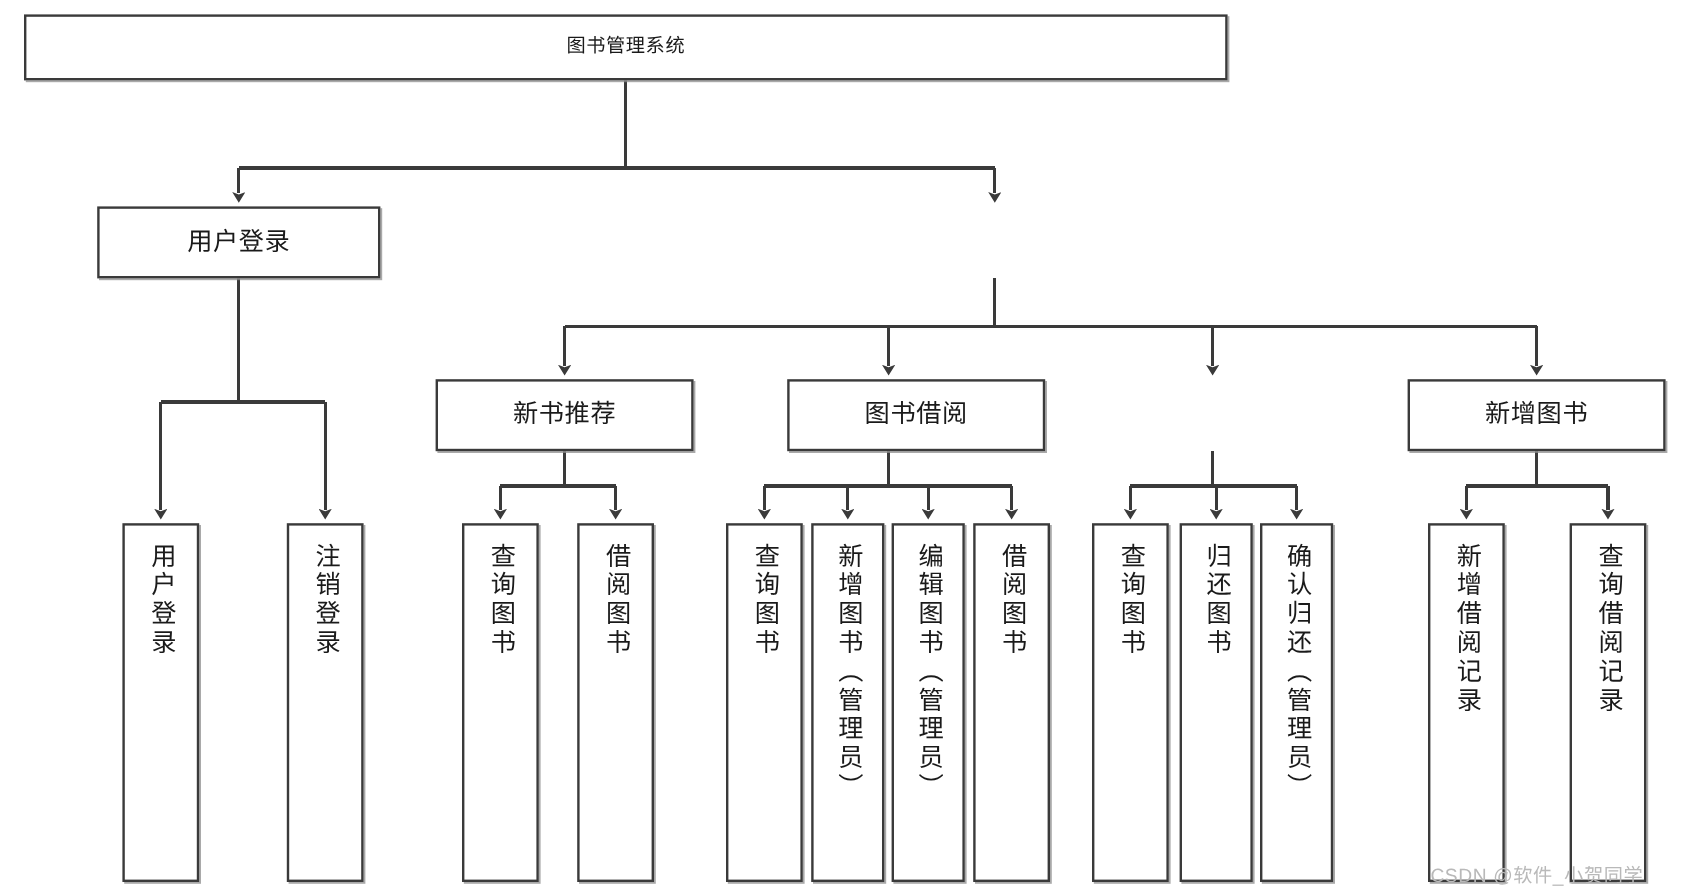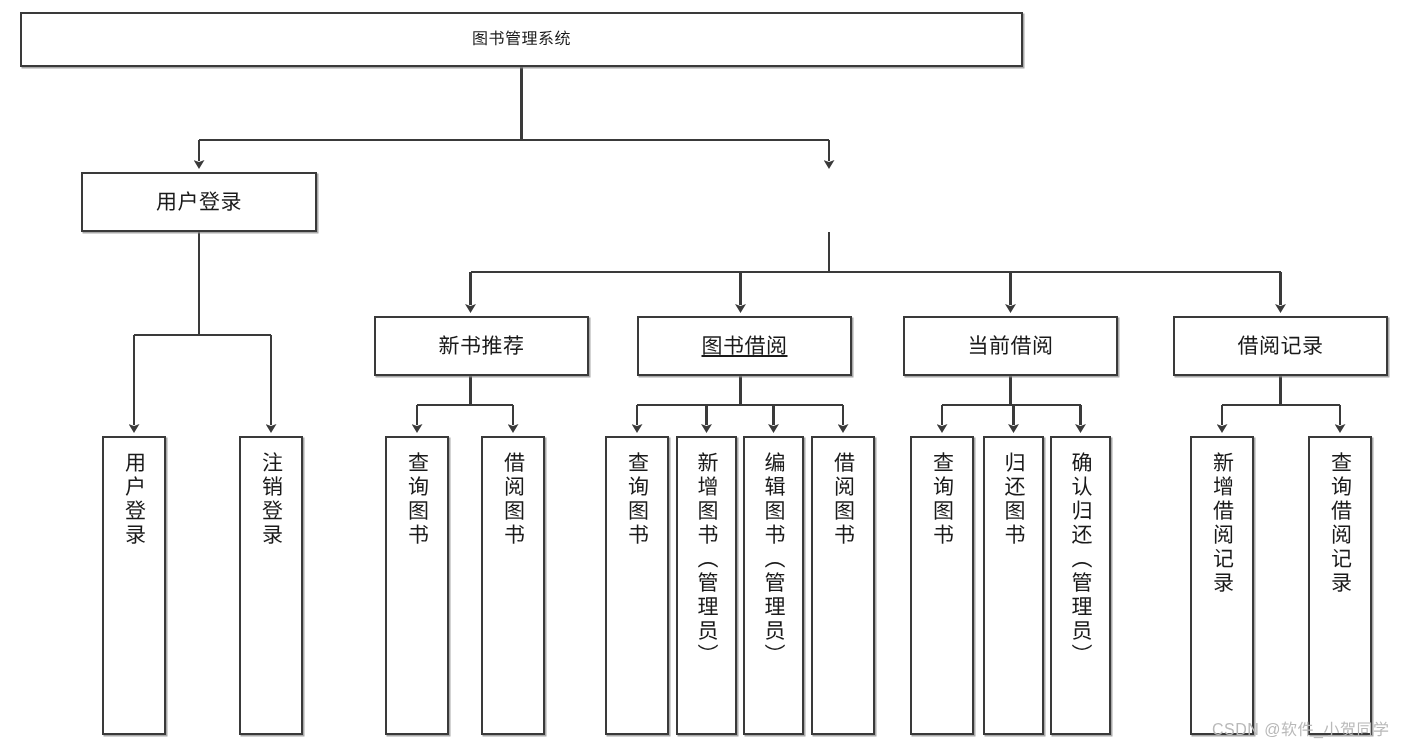--- a/index.html
+++ b/index.html
@@ -130,31 +130,28 @@
   </svg>
 
   <div class="node horiz root" style="left: 20px; top: 12px; width: 1003px; height: 55px;">
     <span class="label">图书管理系统</span>
   </div>
 
   <div class="node horiz" style="left: 81px; top: 172px; width: 236px; height: 60px;">
     <span class="label">用户登录</span>
   </div>
 
-  <div class="node horiz" style="left: 363px; top: 316px; width: 215px; height: 60px; margin-left: 11px;">
+  <div class="node horiz" style="left: 363px; top: 316px; width: 215px; height: 60px;">
     <span class="label">新书推荐</span>
   </div>
-  <div class="node horiz" style="left: 637px; top: 316px; width: 215px; height: 60px; text-decoration: underline;">
+  <div class="node horiz" style="left: 656px; top: 316px; width: 215px; height: 60px;">
     <span class="label">图书借阅</span>
   </div>
-  <div class="node horiz" style="left: 903px; top: 316px; width: 215px; height: 60px;">
-    <span class="label">当前借阅</span>
-  </div>
   <div class="node horiz" style="left: 1173px; top: 316px; width: 215px; height: 60px;">
-    <span class="label">借阅记录</span>
+    <span class="label">新增图书</span>
   </div>
 
   <div class="node vert" style="left: 102px; top: 436px; width: 64px; height: 299px;">
     <span class="label">用户登录</span>
   </div>
   <div class="node vert" style="left: 239px; top: 436px; width: 64px; height: 299px;">
     <span class="label">注销登录</span>
   </div>
 
   <div class="node vert" style="left: 385px; top: 436px; width: 64px; height: 299px;">
@@ -187,15 +184,15 @@
     <span class="label">确认归还（管理员）</span>
   </div>
 
   <div class="node vert" style="left: 1190px; top: 436px; width: 64px; height: 299px;">
     <span class="label">新增借阅记录</span>
   </div>
   <div class="node vert" style="left: 1308px; top: 436px; width: 64px; height: 299px;">
     <span class="label">查询借阅记录</span>
   </div>
 
-  <div class="watermark" style="left:1192px; top:716px;padding-left:20px;">CSDN @软件_小贺同学</div>
+  <div class="watermark" style="left:1192px; top:716px;">CSDN @软件_小贺同学</div>
 
 </div>
 
 </body></html>

